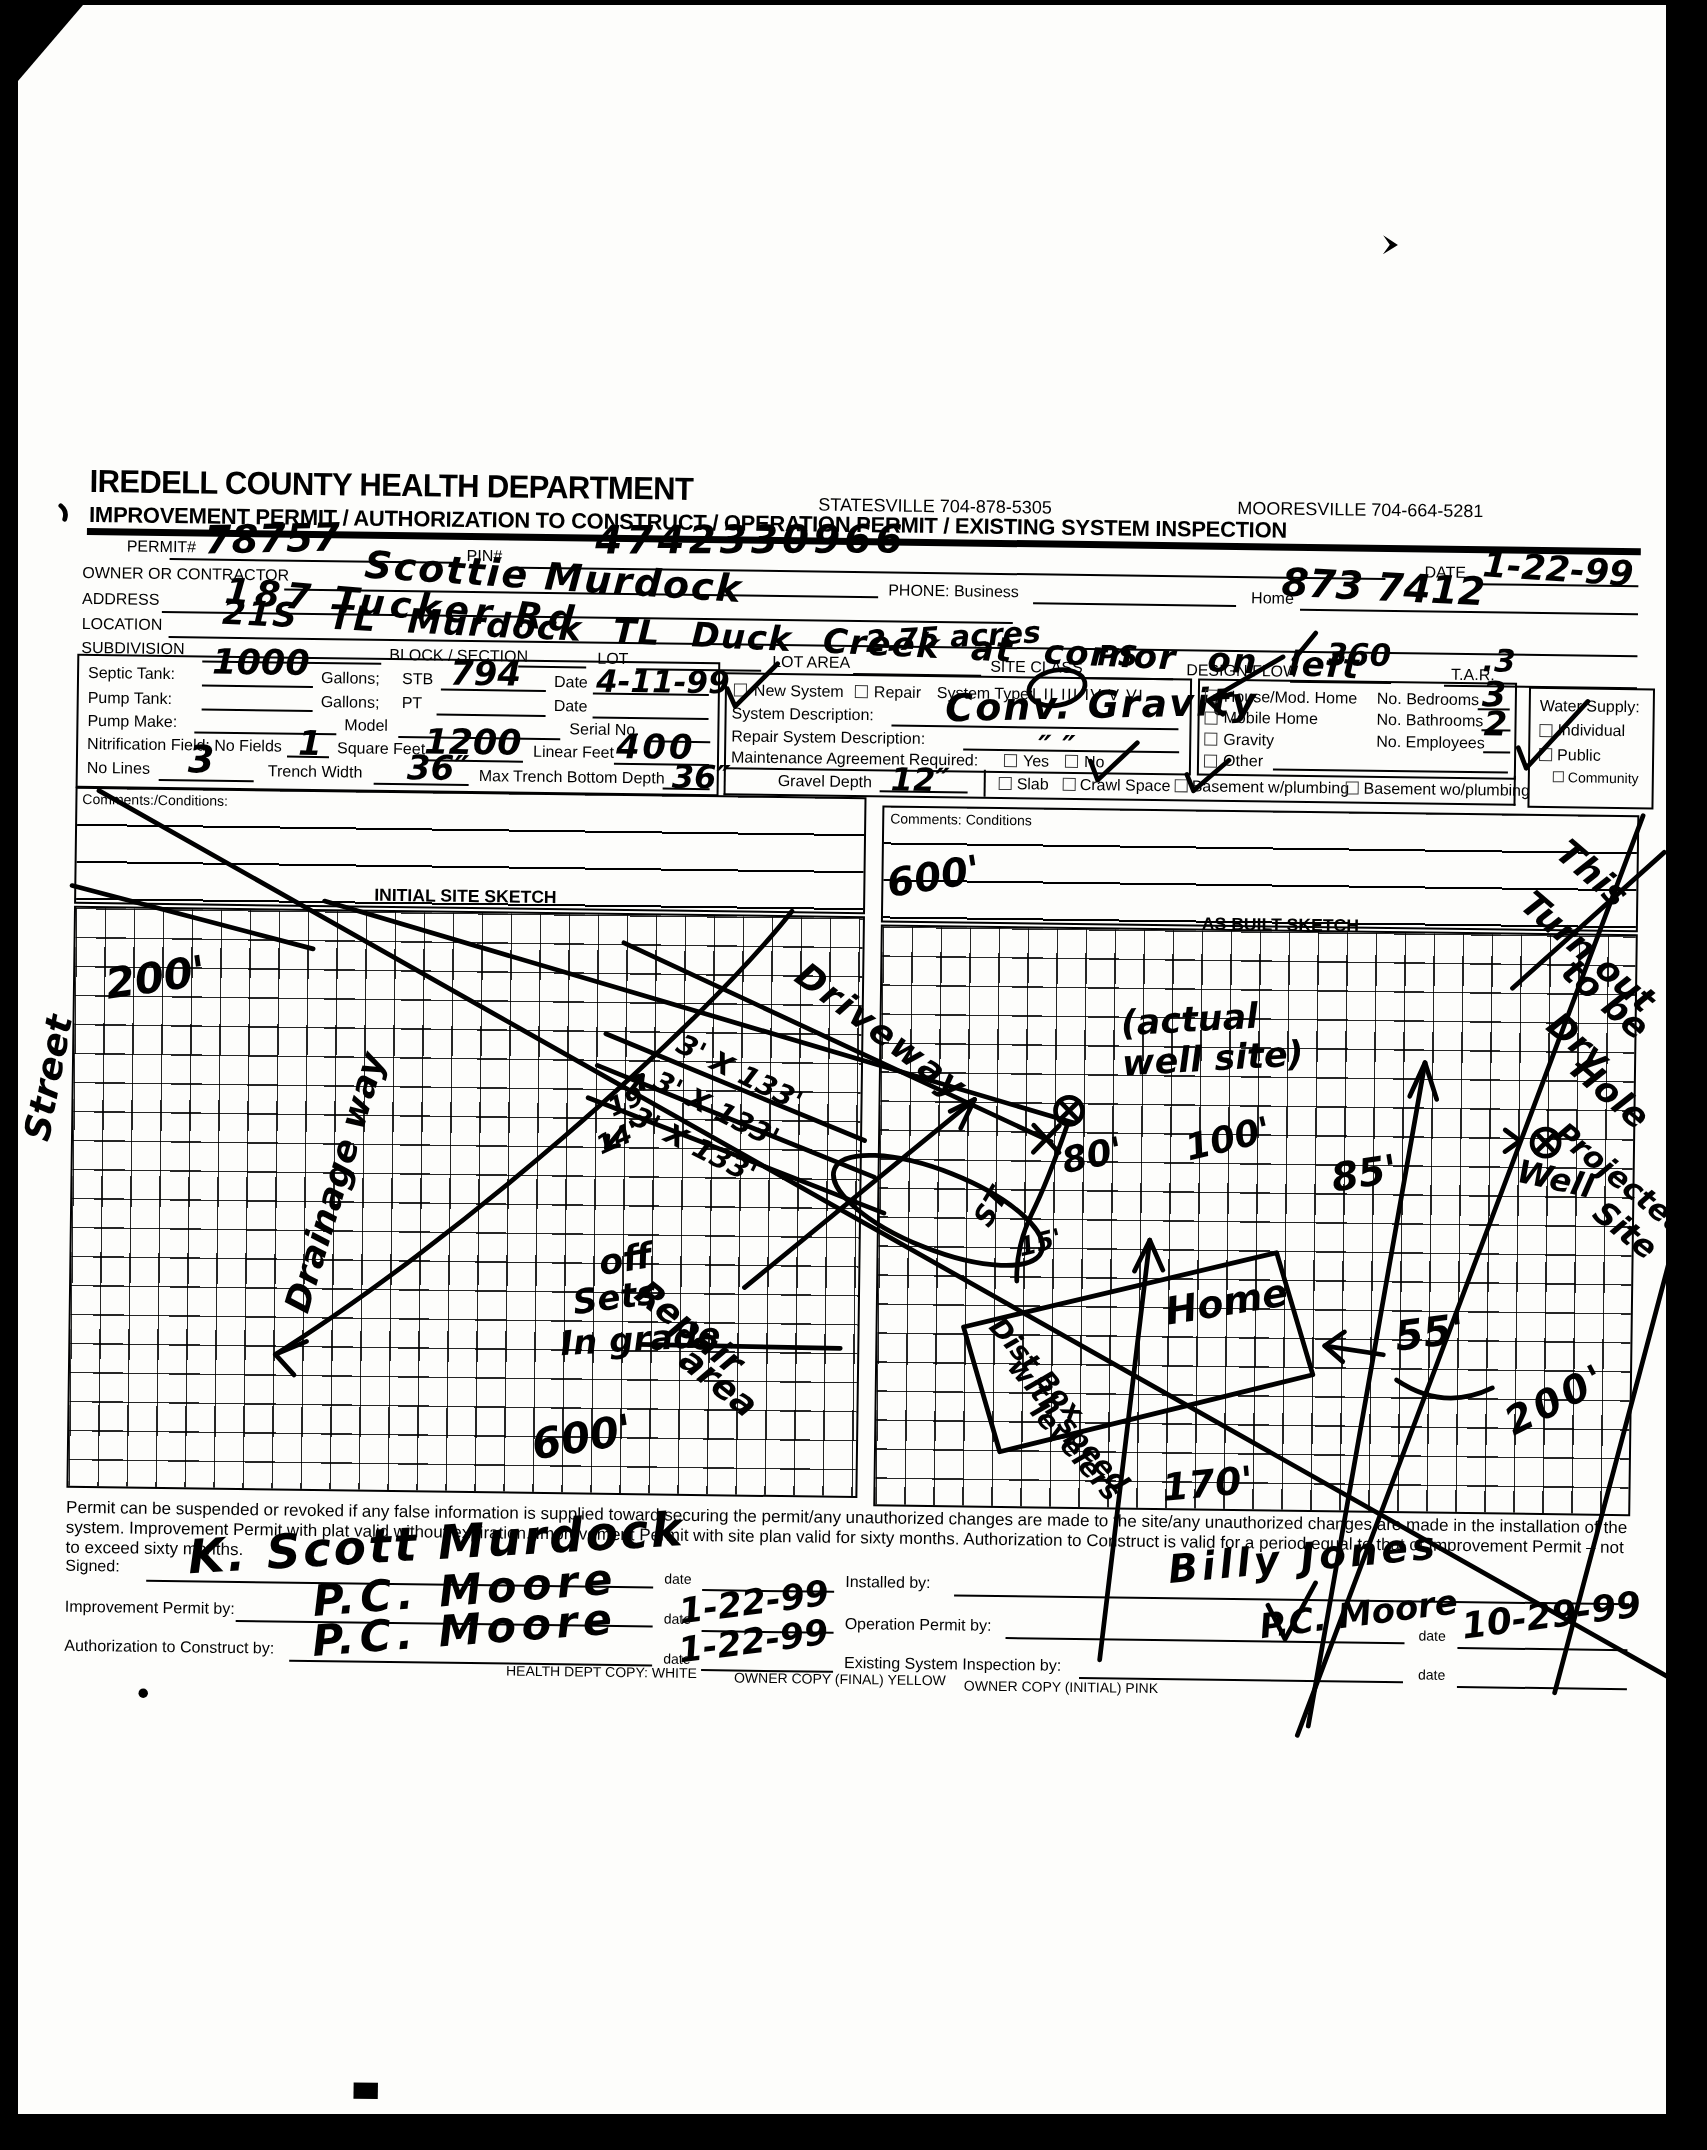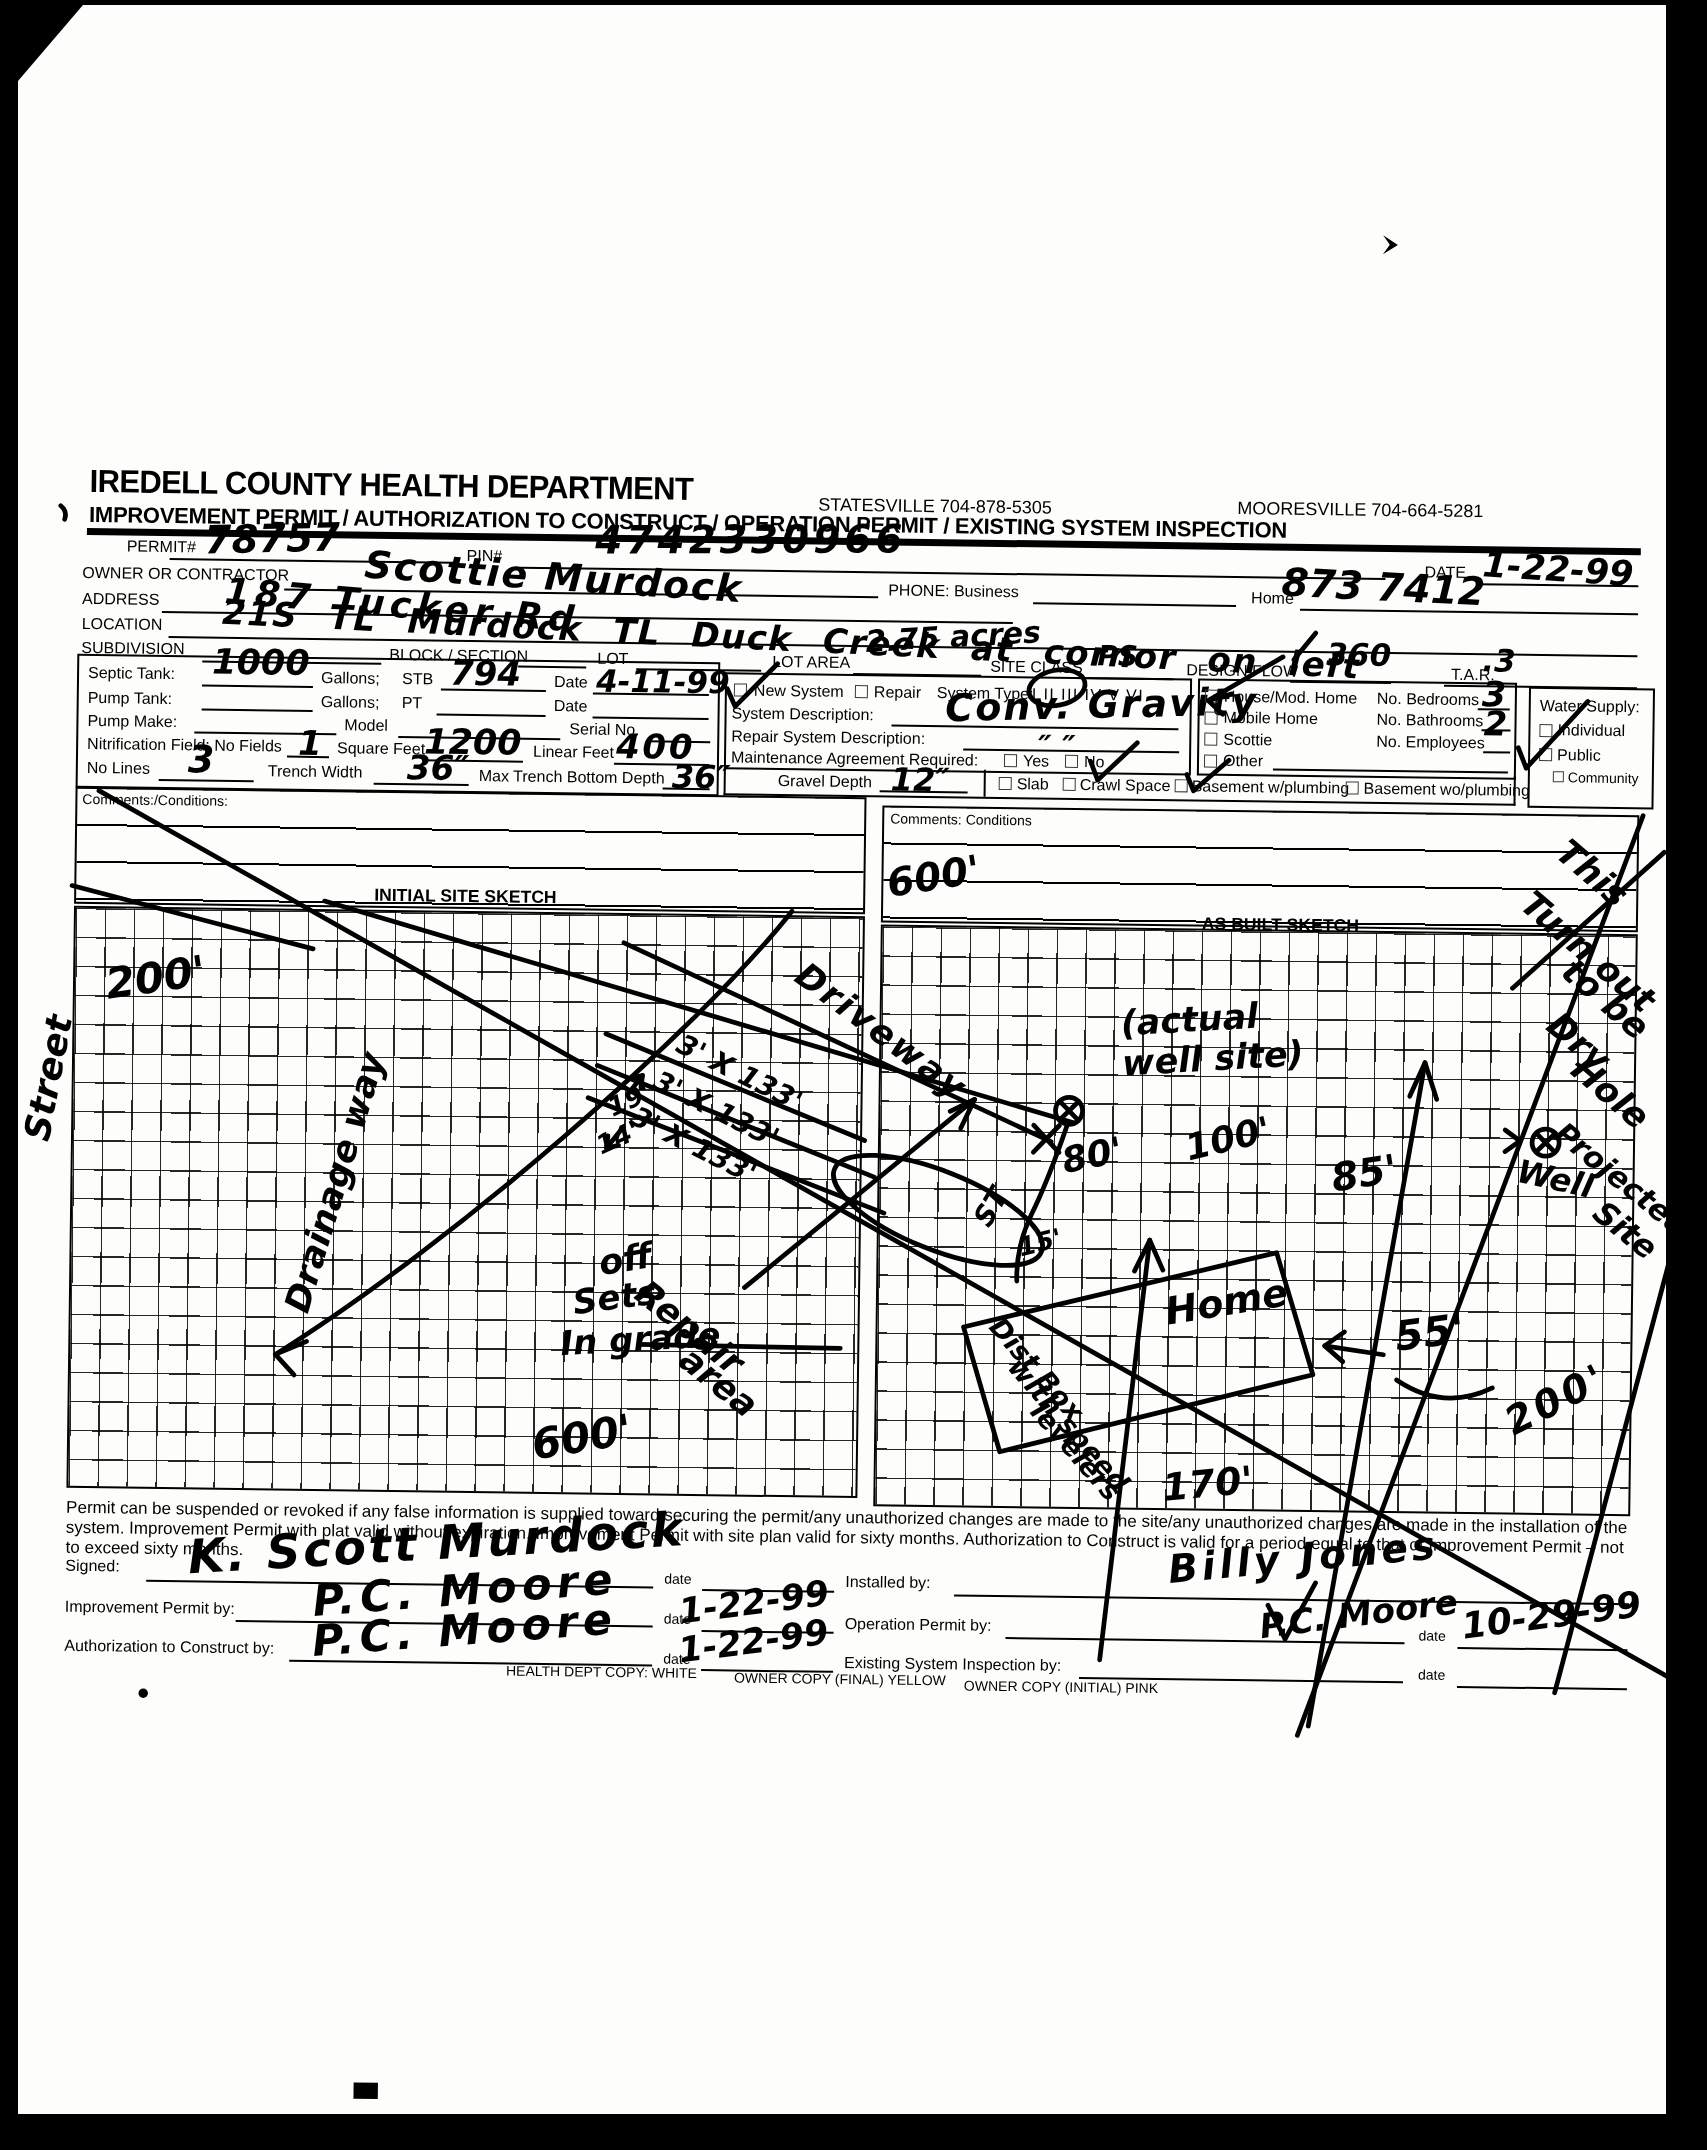--- a/index.html
+++ b/index.html
@@ -168,21 +168,21 @@
 
   <div class="cb" style="left:1206px;top:685px;"></div>
   <span class="lbl" style="left:1225px;top:684px;">House/Mod. Home</span>
   <span class="lbl" style="left:1378px;top:684px;">No. Bedrooms</span>
   <div class="ln" style="left:1479px;top:700px;width:32px;"></div>
   <div class="cb" style="left:1206px;top:707px;"></div>
   <span class="lbl" style="left:1225px;top:705px;">Mobile Home</span>
   <span class="lbl" style="left:1378px;top:705px;">No. Bathrooms</span>
   <div class="ln" style="left:1483px;top:721px;width:29px;"></div>
   <div class="cb" style="left:1206px;top:728px;"></div>
-  <span class="lbl" style="left:1225px;top:727px;">Scottie</span>
+  <span class="lbl" style="left:1225px;top:727px;">Gravity</span>
   <span class="lbl" style="left:1378px;top:727px;">No. Employees</span>
   <div class="ln" style="left:1485px;top:743px;width:27px;"></div>
   <div class="cb" style="left:1206px;top:750px;"></div>
   <span class="lbl" style="left:1225px;top:748px;">Other</span>
   <div class="ln" style="left:1275px;top:763px;width:235px;"></div>
   <span class="hw" style="left:1483px;top:670px;font-size:35px;">3</span>
   <span class="hw" style="left:1485px;top:700px;font-size:34px;">2</span>
 
   <span class="lbl" style="left:780px;top:774px;">Gravel Depth</span>
   <div class="ln" style="left:882px;top:790px;width:88px;"></div>

